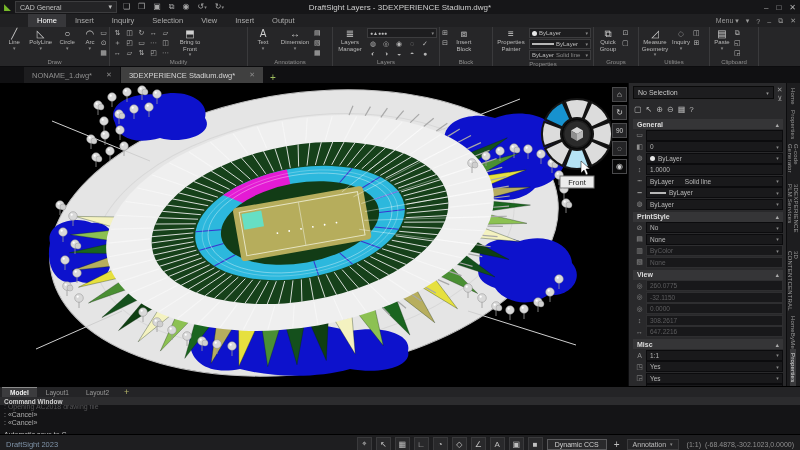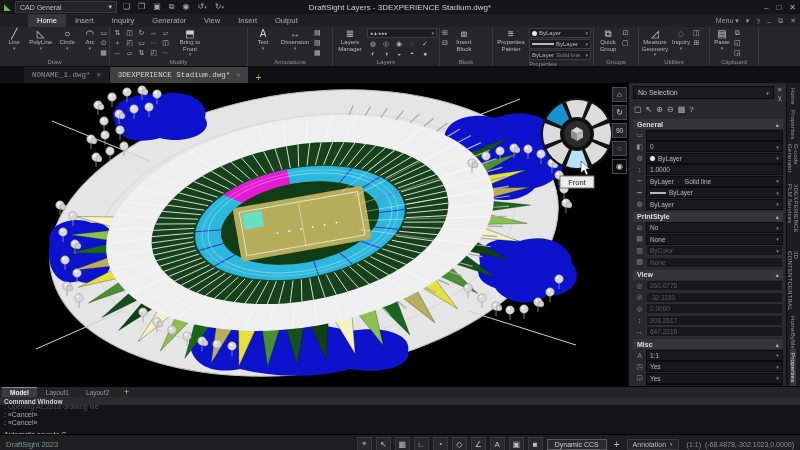--- a/index.html
+++ b/index.html
@@ -29,21 +29,21 @@
   .bigbtn .tx{font-size:6px;line-height:6.5px;text-align:center;color:#b9b9b9;white-space:pre-line;}
   .bigbtn .c{font-size:5px;color:#8a8a8a;line-height:5px;}
   .sicol{display:flex;flex-direction:column;gap:1px;}
   .sgrid{display:grid;grid-template-columns:repeat(3,11px);grid-auto-rows:9px;gap:1px;}
   .sic{font-size:7px;color:#b5b5b5;text-align:center;line-height:9px;}
   .drop{background:#1d1d1f;border:1px solid #3c3c3e;height:8px;display:flex;align-items:center;
         font-size:6px;color:#bdbdbd;padding:0 2px;gap:2px;}
   .drop .c{margin-left:auto;font-size:5px;color:#8a8a8a;}
   
   #doctabs{height:16px;background:#101012;display:flex;align-items:flex-end;padding-left:24px;gap:1px;}
-  .dtab{display:flex;align-items:center;gap:6px;font-size:7.5px;padding:2px 8px;height:12px;background:#1d1d1f;color:#8f8f8f;font-family:Liberation Mono, monospace;}
+  .dtab{display:flex;align-items:center;gap:14px;font-size:7.5px;padding:2px 8px;height:12px;background:#1d1d1f;color:#8f8f8f;}
   .dtab.active{background:#404040;color:#d5d5d5;}
   .dtab .x{font-size:7px;color:#8a8a8a;}
   .dplus{color:#9fbf5f;font-size:10px;padding:0 6px;}
   
   #main{height:303px;display:flex;}
   #canvas{width:628px;height:303px;background:#000;position:relative;}
   #viewtools{position:absolute;left:612px;top:4px;display:flex;flex-direction:column;gap:3px;}
   .vbtn{width:13px;height:13px;background:#242426;border:1px solid #4a4a4c;color:#cfcfcf;
         font-size:8px;display:flex;align-items:center;justify-content:center;}
   .vbtn.num{font-size:6.5px;}
@@ -115,21 +115,21 @@
     <span>–</span>
     <span>□</span>
     <span>✕</span>
   </div>
 </div>
 
 <div id="menubar">
   <span class="mtab active">Home</span>
   <span class="mtab">Insert</span>
   <span class="mtab">Inquiry</span>
-  <span class="mtab">Generator</span>
+  <span class="mtab">Selection</span>
   <span class="mtab">View</span>
   <span class="mtab">Insert</span>
   <span class="mtab">Output</span>
   <div id="menuright">
     <span><span>Menu</span> <span>▾</span></span>
     <span>▾</span>
     <span>?</span>
     <span>–</span>
     <span>⧉</span>
     <span>✕</span>

